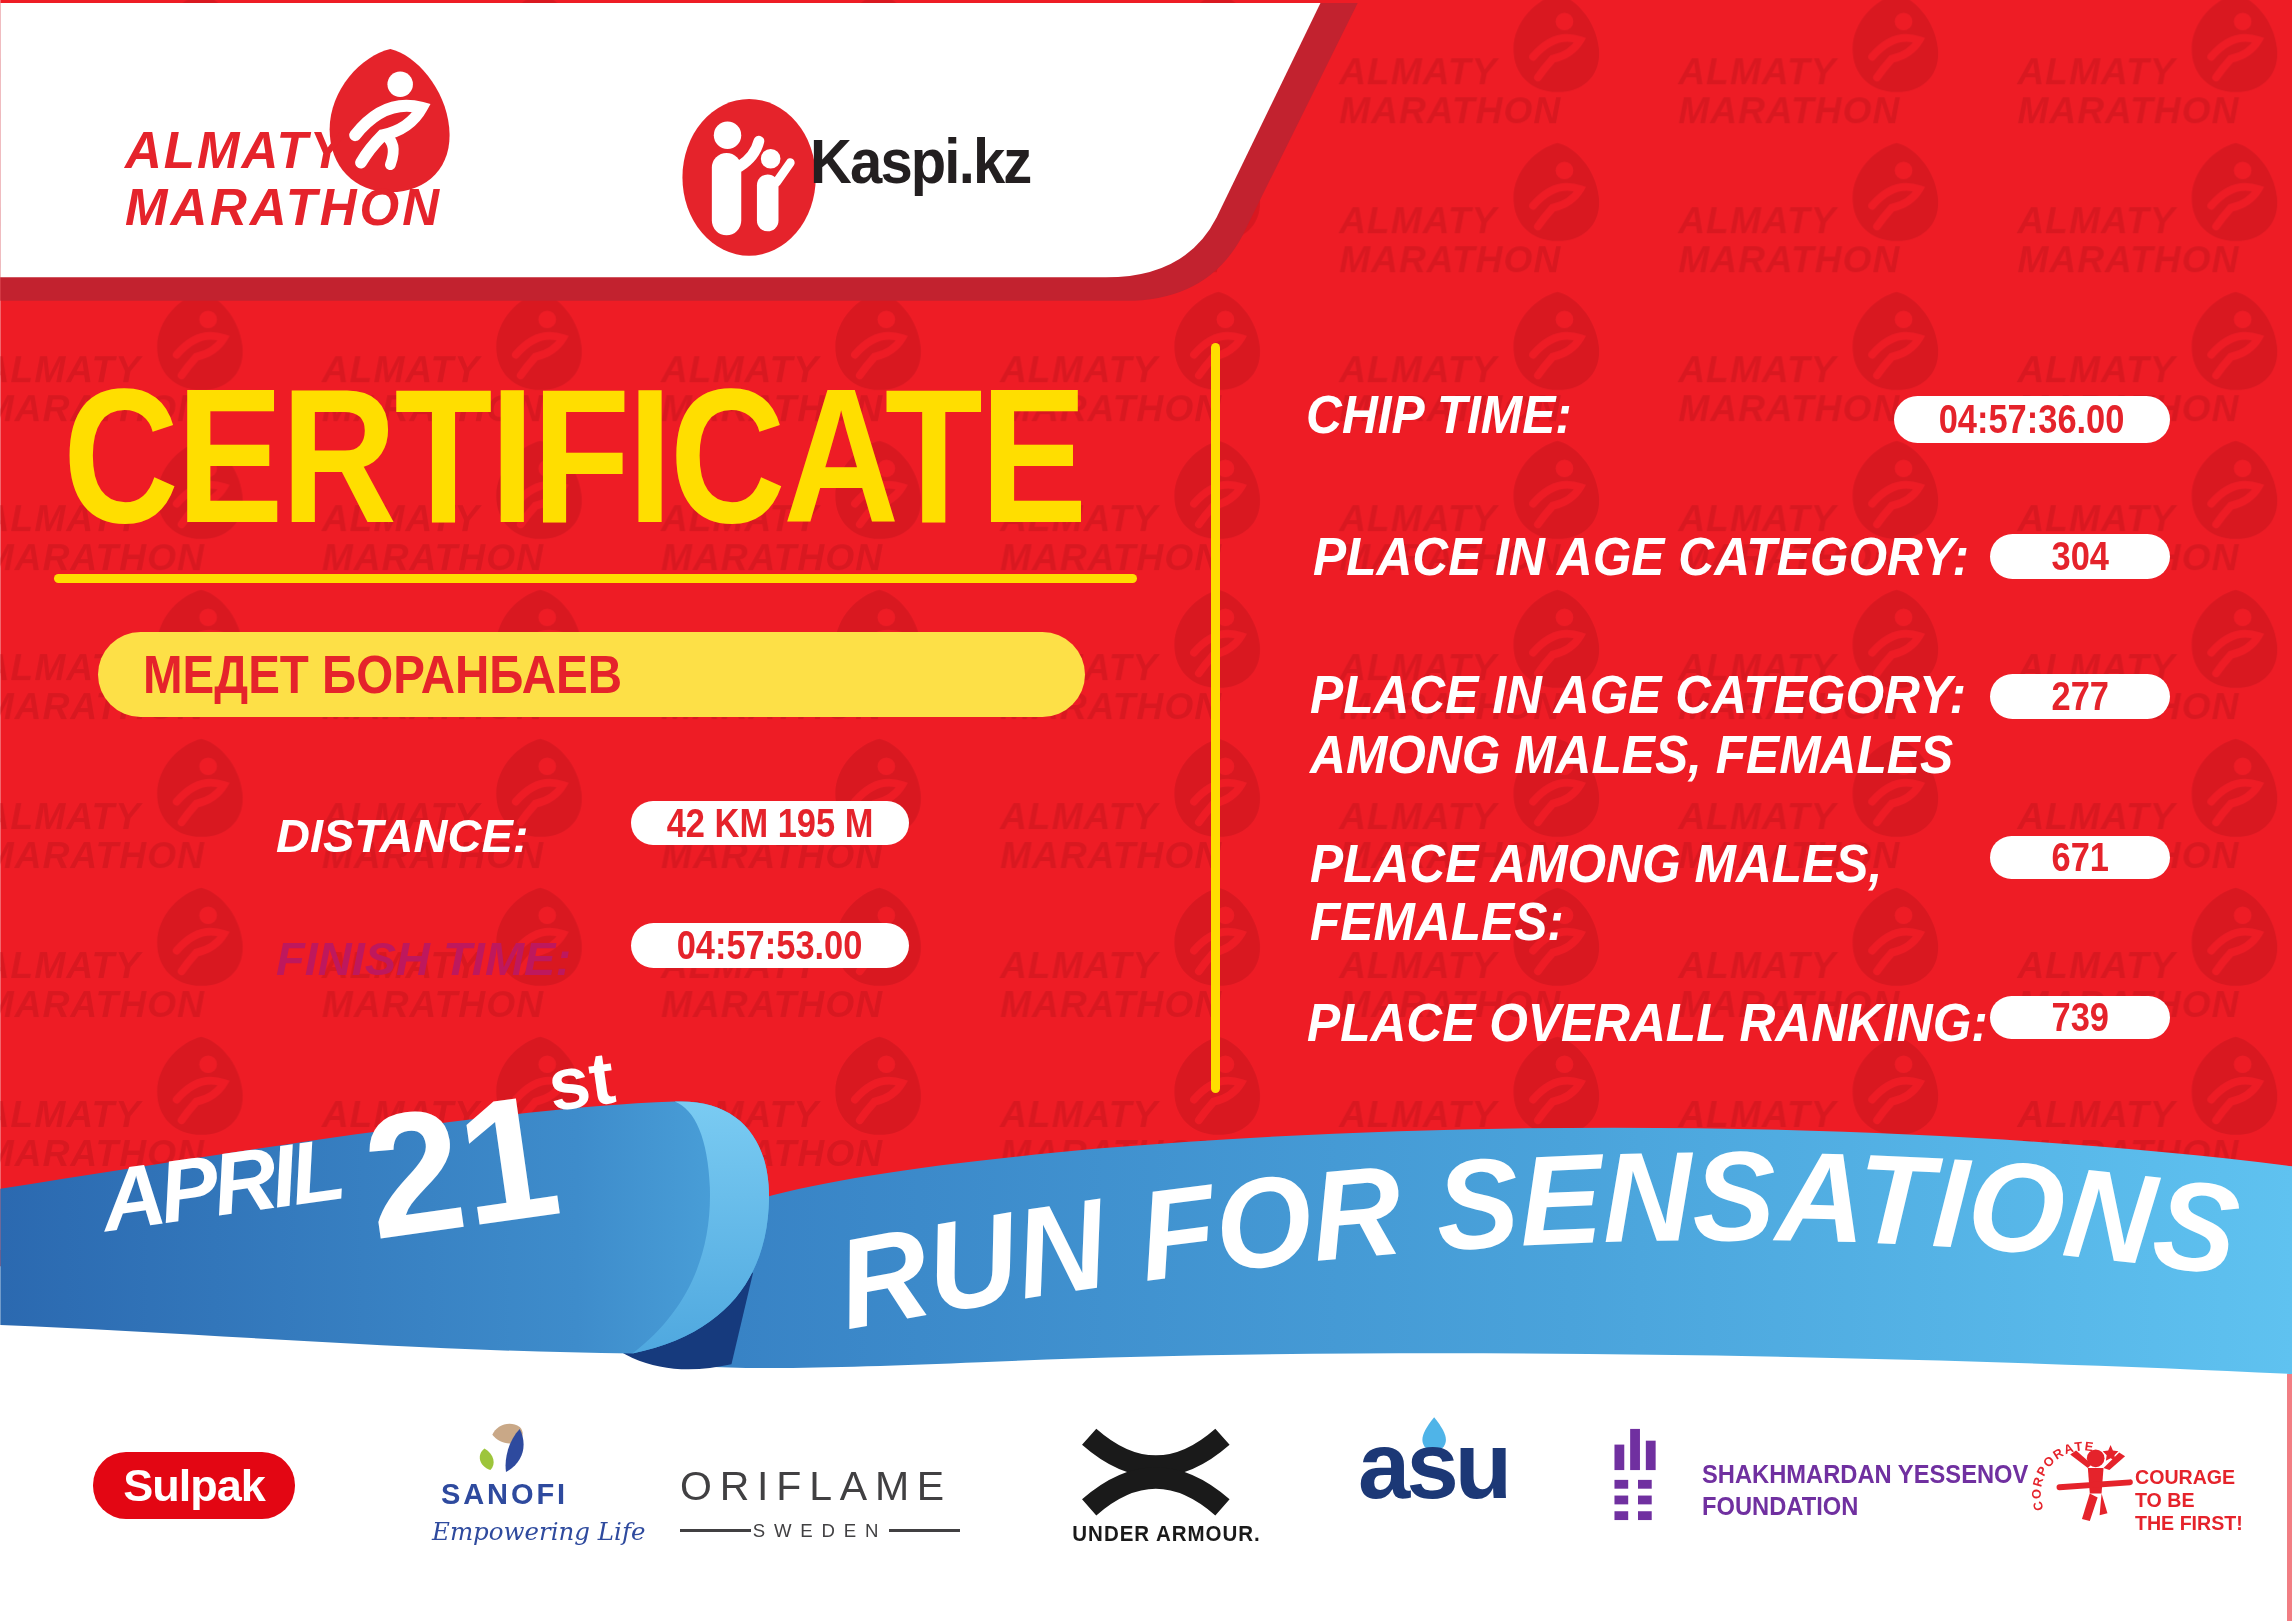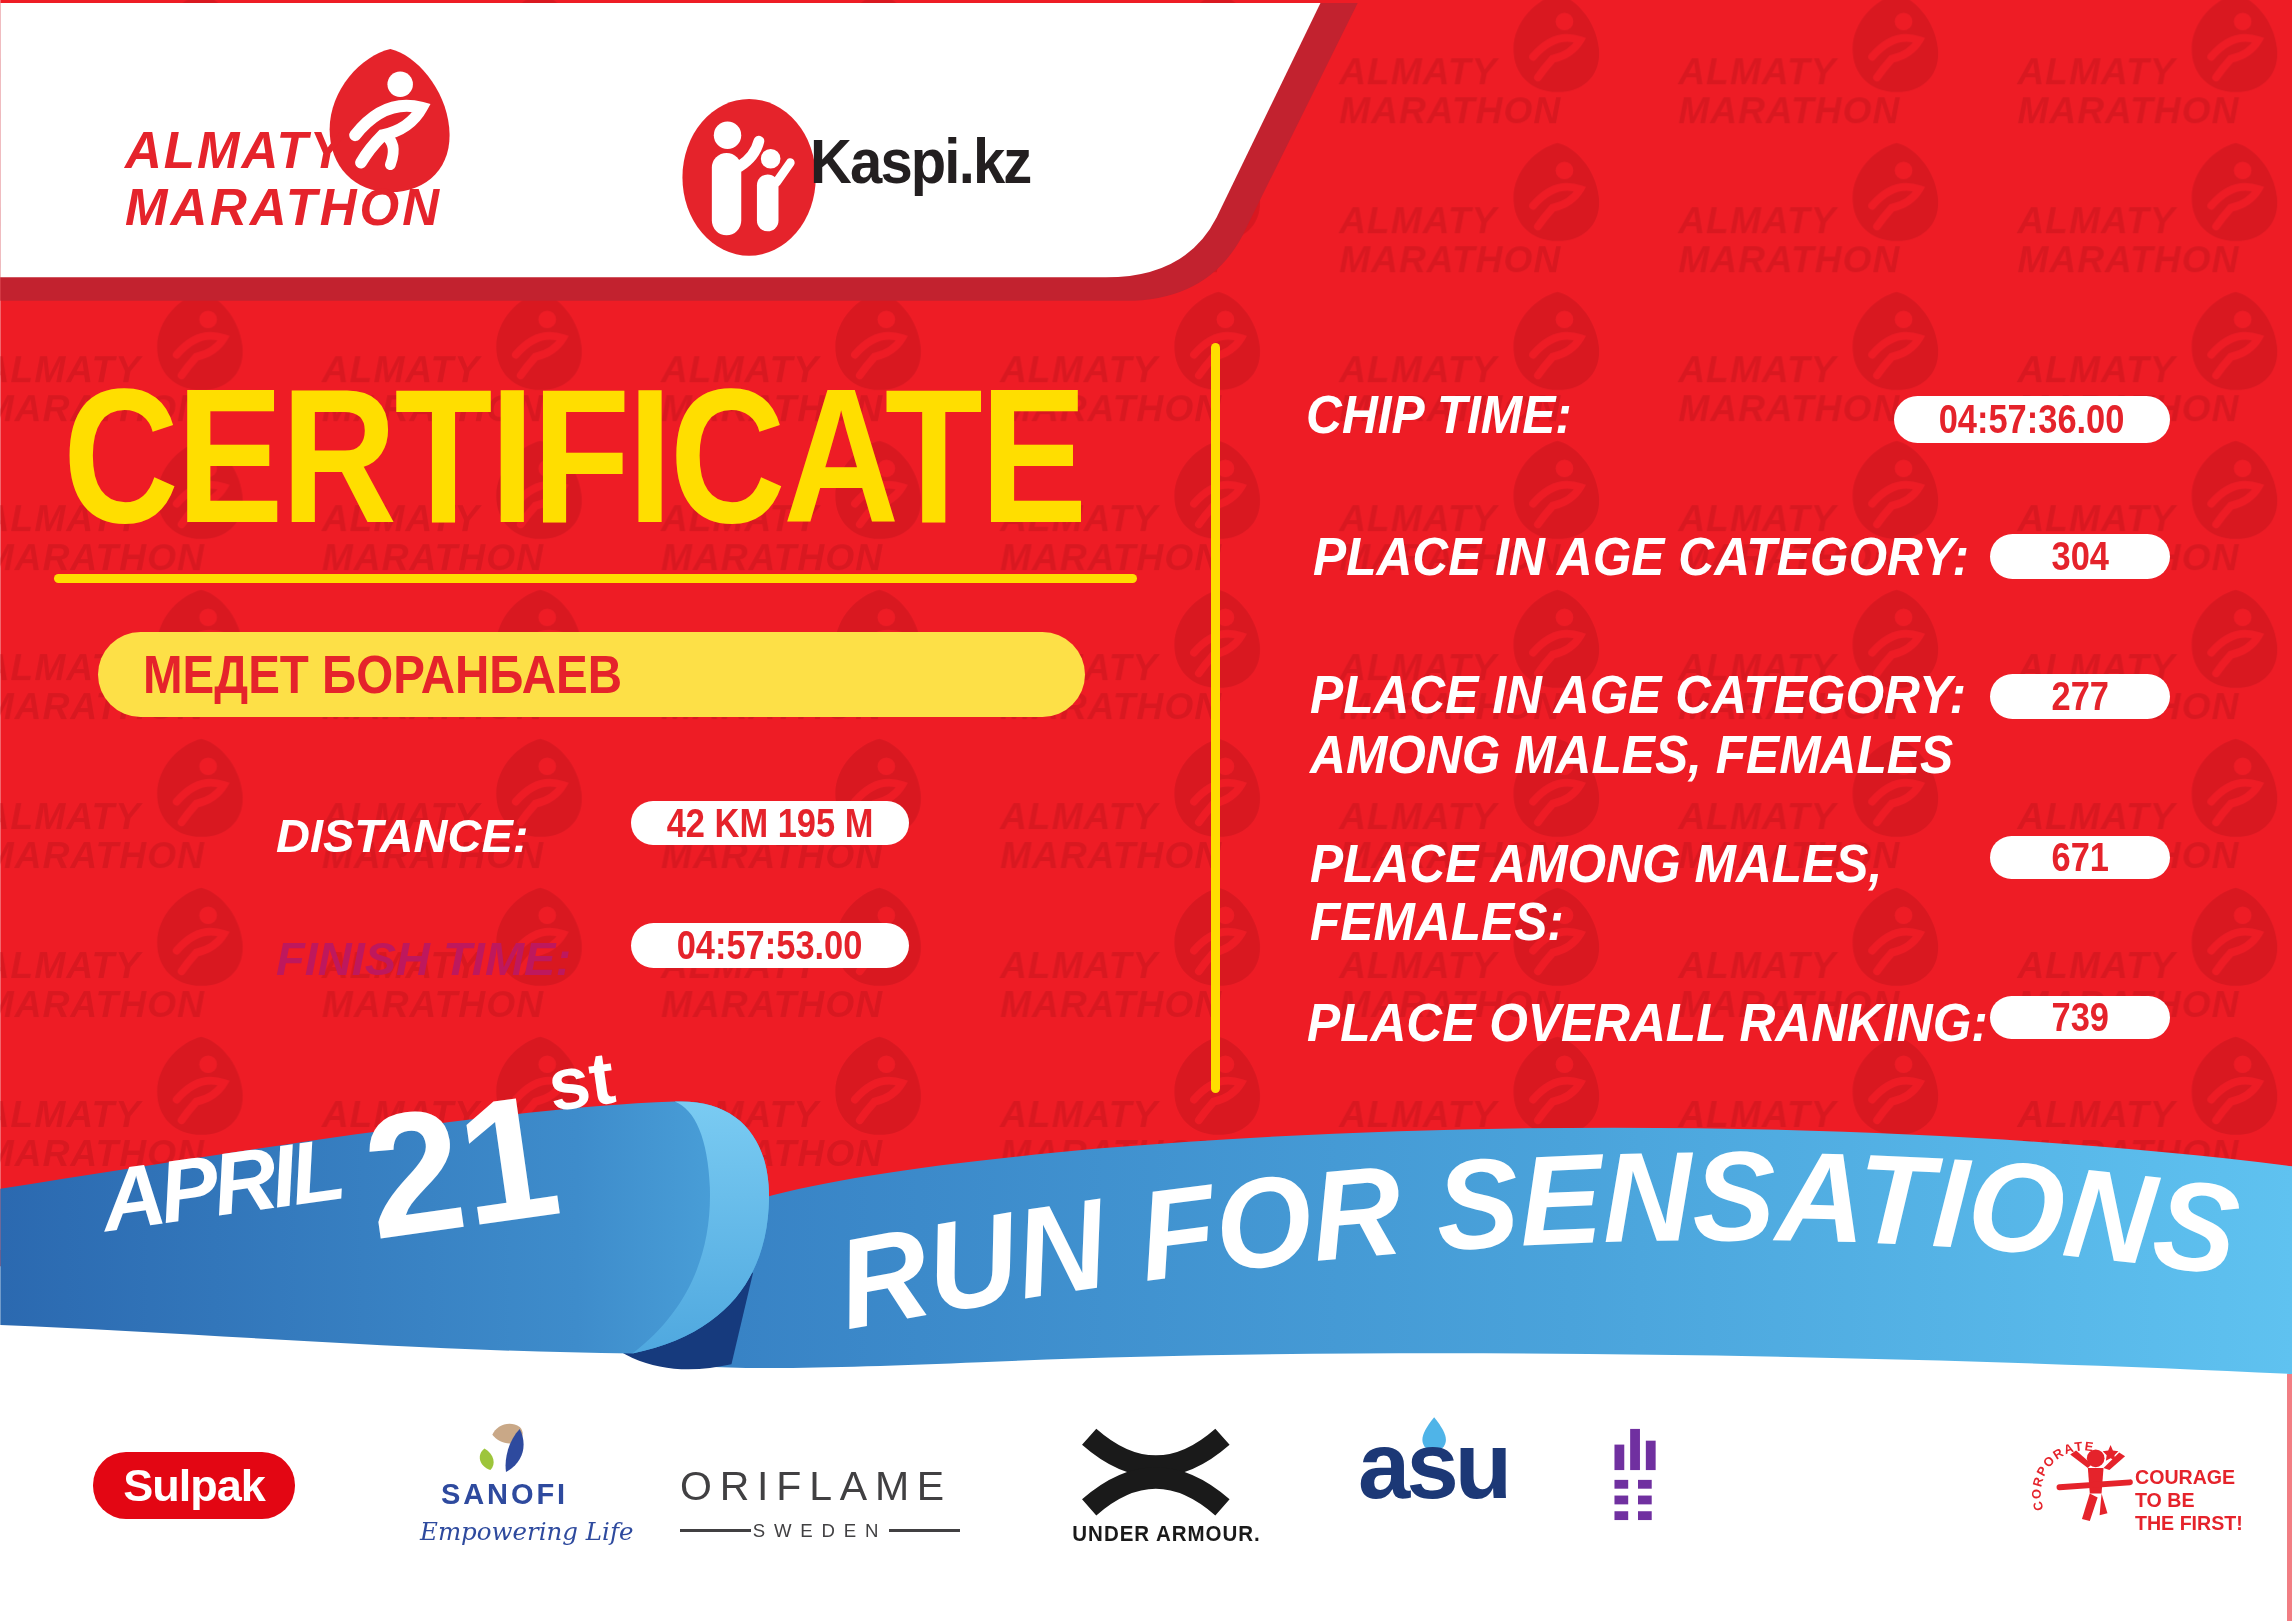--- a/index.html
+++ b/index.html
@@ -58,21 +58,21 @@
   .am-text .l2{display:block;font-size:51px;letter-spacing:2.9px;margin-top:5.9px;}
   .kaspi-text{left:810px;top:125px;font-size:63px;font-weight:bold;color:#231F20;
     letter-spacing:-2px;transform:scaleX(0.92);transform-origin:left top;}
 
   
   .sulpak{left:93px;top:1452px;width:202px;height:67px;background:#E30613;border-radius:33px;
     display:flex;align-items:center;justify-content:center;}
   .sulpak span{color:#fff;font-weight:bold;font-size:45px;letter-spacing:-1px;}
   .sanofi-name{left:441px;top:1478px;width:118px;text-align:center;font-size:29px;font-weight:bold;
     color:#2E4A9E;letter-spacing:2.9px;}
-  .sanofi-tag{left:420px;top:1517px;width:181px;text-align:center;font-size:24.5px;
+  .sanofi-tag{left:432px;top:1517px;width:181px;text-align:center;font-size:24.5px;
     font-family:"DejaVu Serif", serif;font-style:italic;color:#2E4A9E;white-space:nowrap;}
   .oriflame{left:680px;top:1463px;width:280px;text-align:left;color:#414042;}
   .oriflame .nm{font-size:41px;letter-spacing:7.8px;font-weight:400;}
   .oriflame .sw{display:flex;align-items:center;gap:2px;margin-top:9.8px;color:#414042;}
   .oriflame .sw .ln{flex:1;height:2.9px;background:#414042;}
   .oriflame .sw .tx{font-size:18.6px;letter-spacing:8.8px;}
   .ua-word{left:1068px;top:1521px;width:174px;text-align:center;font-size:21.6px;font-weight:bold;
     color:#1a1a1a;letter-spacing:1px;white-space:nowrap;transform:scaleX(0.95);}
   .asu-text{left:1358px;top:1419px;font-size:94px;font-weight:bold;color:#1C3876;
     letter-spacing:-3.9px;line-height:1;}
@@ -274,20 +274,24 @@
         <div class="ln"></div>
         <div class="tx">SWEDEN</div>
         <div class="ln"></div>
       </div>
     </div>
 
     <div class="abs ua-word">UNDER ARMOUR.</div>
 
     <div class="abs asu-text">asu</div>
 
+    <div class="abs yf-text">
+      <span class="a">SHAKHMARDAN YESSENOV</span>
+      <span class="b">FOUNDATION</span>
+    </div>
 
     <div class="abs courage-text">
       <span>COURAGE</span>
       <span>TO BE</span>
       <span>THE FIRST!</span>
     </div>
 
     <div class="abs edge-strip"></div>
   </div>
 </div>

